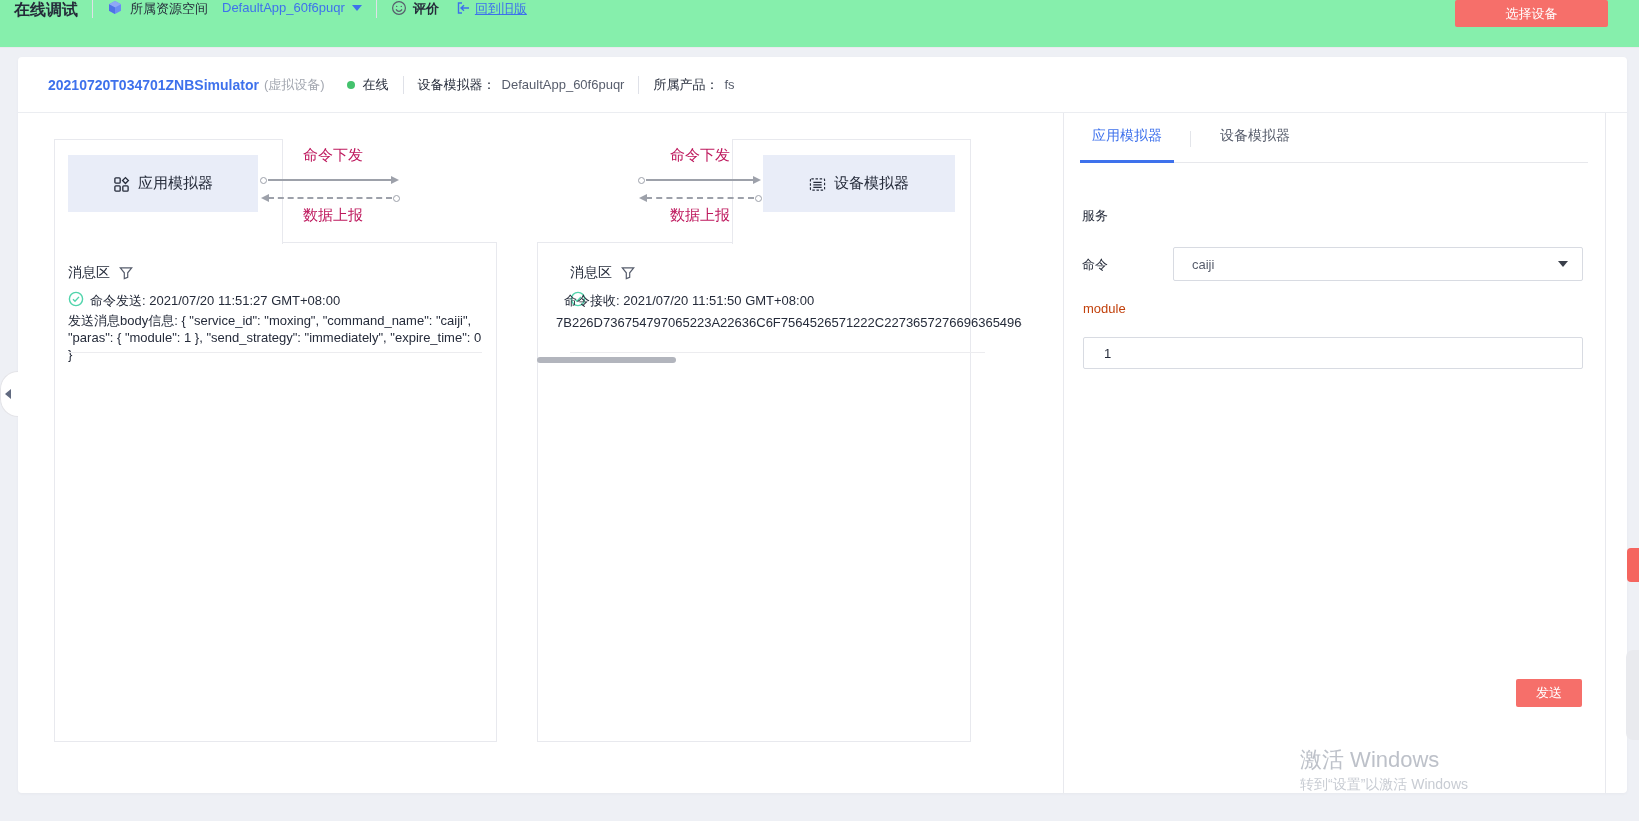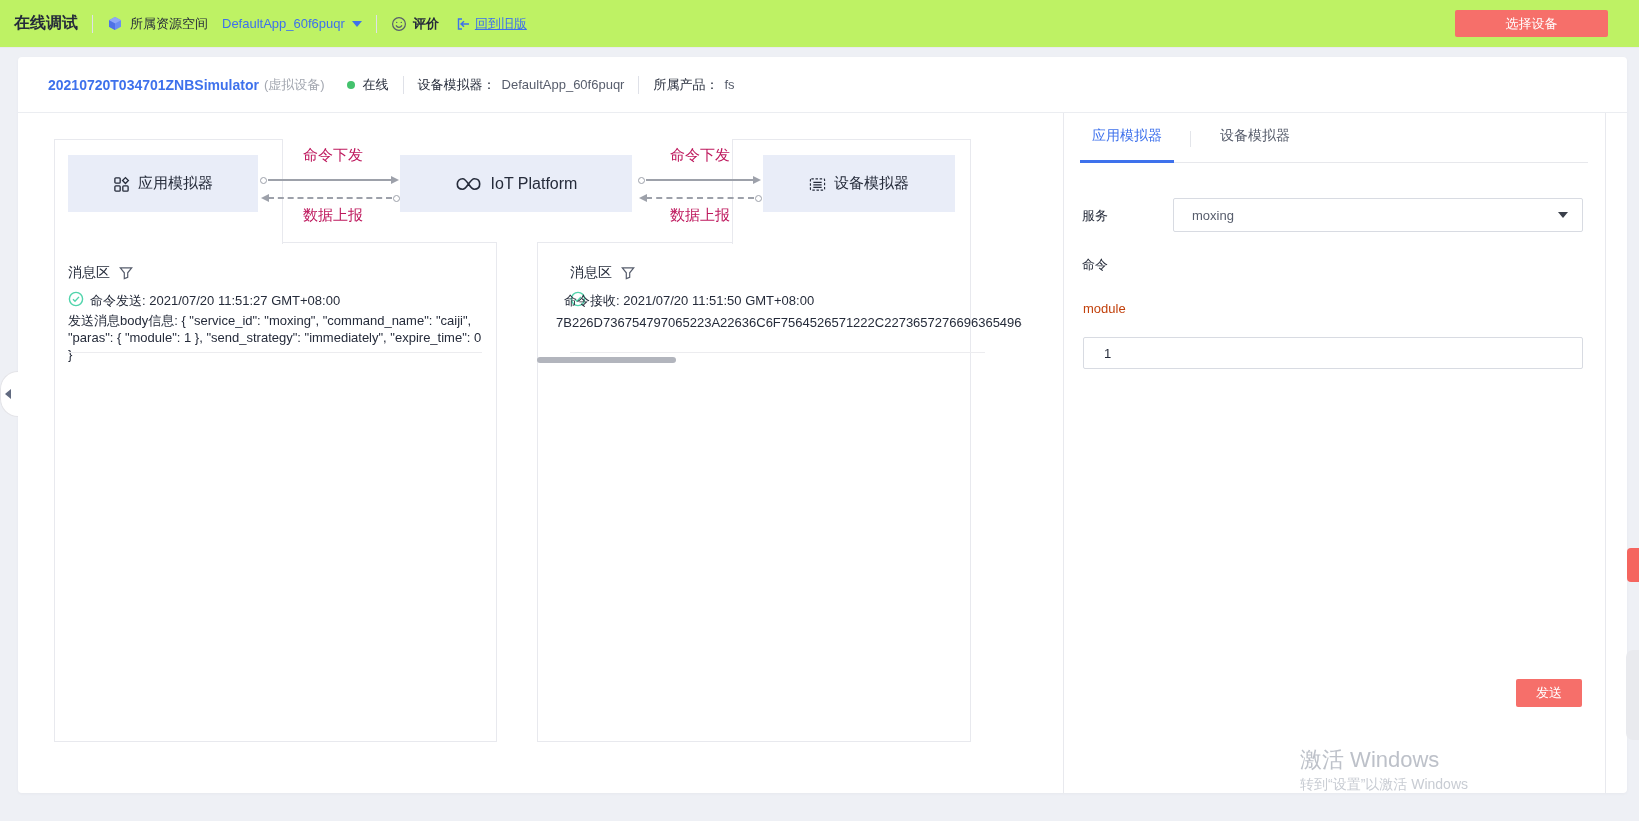--- a/index.html
+++ b/index.html
@@ -1,22 +1,22 @@
 <!DOCTYPE html>
 <html><head>
 <meta charset="utf-8">
 <style>
   * { margin:0; padding:0; box-sizing:border-box; }
   html,body { width:1639px; height:821px; font-family:"Liberation Sans","DejaVu Sans",sans-serif; }
   body { background:#eef0f5; overflow:hidden; }
   .stage { position:relative; width:1639px; height:821px; }
 
   
-  .topbar { position:absolute; left:0; top:0; width:1639px; height:48px; background:#bef264;
-            border-bottom:1px solid #e9eaee; display:flex; align-items:center; padding:0 31px 0 14px; }
+  .topbar { position:absolute; left:0; top:0; width:1639px; height:48px; background:#86efac;
+            border-bottom:1px solid #e9eaee; display:flex; align-items:flex-start; padding:0 31px 0 14px; }
   .tb-title { font-size:16px; font-weight:bold; color:#252b3a; }
   .v-sep { width:1px; height:18px; background:#dfe1e8; margin:0 14px; }
   .icon16 { width:16px; height:16px; display:inline-block; flex:none; }
   .tb-label { font-size:13px; color:#252b3a; margin-left:7px; }
   .tb-value { font-size:13px; color:#3e71ec; margin-left:14px; display:inline-flex; align-items:center; cursor:pointer; }
   .caret { width:0; height:0; border-left:5px solid transparent; border-right:5px solid transparent;
            border-top:6px solid #3e71ec; margin-left:7px; display:inline-block; }
   .tb-link { font-size:13px; text-decoration:none; cursor:pointer; }
   .tb-link.dark { color:#252b3a; margin-left:6px;font-weight:bold; }
   .tb-link.blue { color:#3e71ec; margin-left:4px;text-decoration:underline; }
@@ -174,28 +174,20 @@
     <span class="icon16">
       <svg viewBox="0 0 18 18" width="17" height="17" fill="none" stroke="#252b3a" stroke-width="1.4">
           <rect x="2" y="2" width="5.6" height="5.6" rx="1"></rect>
           <rect x="2" y="10.4" width="5.6" height="5.6" rx="1"></rect>
           <rect x="10.4" y="10.4" width="5.6" height="5.6" rx="1"></rect>
           <path d="M13.2 1.7l3.1 3.1-3.1 3.1-3.1-3.1z"></path>
         </svg>
     </span>
     <span>应用模拟器</span>
   </div>
-  <div class="sim-box" id="box-iot">
-    <span style="display:inline-flex;">
-      <svg viewBox="0 0 28 16" width="27" height="16" fill="none" stroke="#252b3a" stroke-width="1.7">
-          <path d="M8 2.6C4.6 2.6 2.4 4.8 2.4 8S4.6 13.4 8 13.4c4.6 0 7.4-10.8 12-10.8 3.4 0 5.6 2.2 5.6 5.4s-2.2 5.4-5.6 5.4C15.4 13.4 12.6 2.6 8 2.6z"></path>
-        </svg>
-    </span>
-    <span>IoT Platform</span>
-  </div>
   <div class="sim-box" id="box-dev">
     <span class="icon16">
       <svg viewBox="0 0 18 18" width="17" height="17" fill="none" stroke="#252b3a" stroke-width="1.2">
           <rect x="1.5" y="3" width="15" height="12" rx="1" stroke-dasharray="2.6 1.8"></rect>
           <path d="M4.6 6.8h8.8M4.6 9.4h8.8M4.6 12h8.8"></path>
         </svg>
     </span>
     <span>设备模拟器</span>
   </div>
 
@@ -248,26 +240,26 @@
 
   <div class="vline" id="vline-a"></div>
   <div class="vline" id="vline-b"></div>
   <div class="tabline"></div>
   <div class="ptab" id="ptab1">应用模拟器</div>
   <div class="ptab-under"></div>
   <div class="ptab-sep"></div>
   <div class="ptab" id="ptab2">设备模拟器</div>
 
   <div class="f-label" style="left:1082px; top:207px;">服务</div>
-  <div class="sel" style="left:1173px; top:198px;">
-    <span>moxing</span>
+
+  <div class="f-label" style="left:1082px; top:256px;">命令</div>
+  <div class="sel" style="left:1173px; top:247px;">
+    <span>caiji</span>
     <i class="sel-caret"></i>
   </div>
-
-  <div class="f-label" style="left:1082px; top:256px;">命令</div>
 
   <div class="f-label gray" style="left:1083px; top:301px;">module</div>
   <input class="txt-input" type="text" value="1" style="">
 
   <button class="btn-red send-btn">发送</button>
 
   <div class="watermark1">激活 Windows</div>
   <div class="watermark2">转到“设置”以激活 Windows</div>
   <div class="edge-red"></div>
   <div class="edge-gray"></div>

